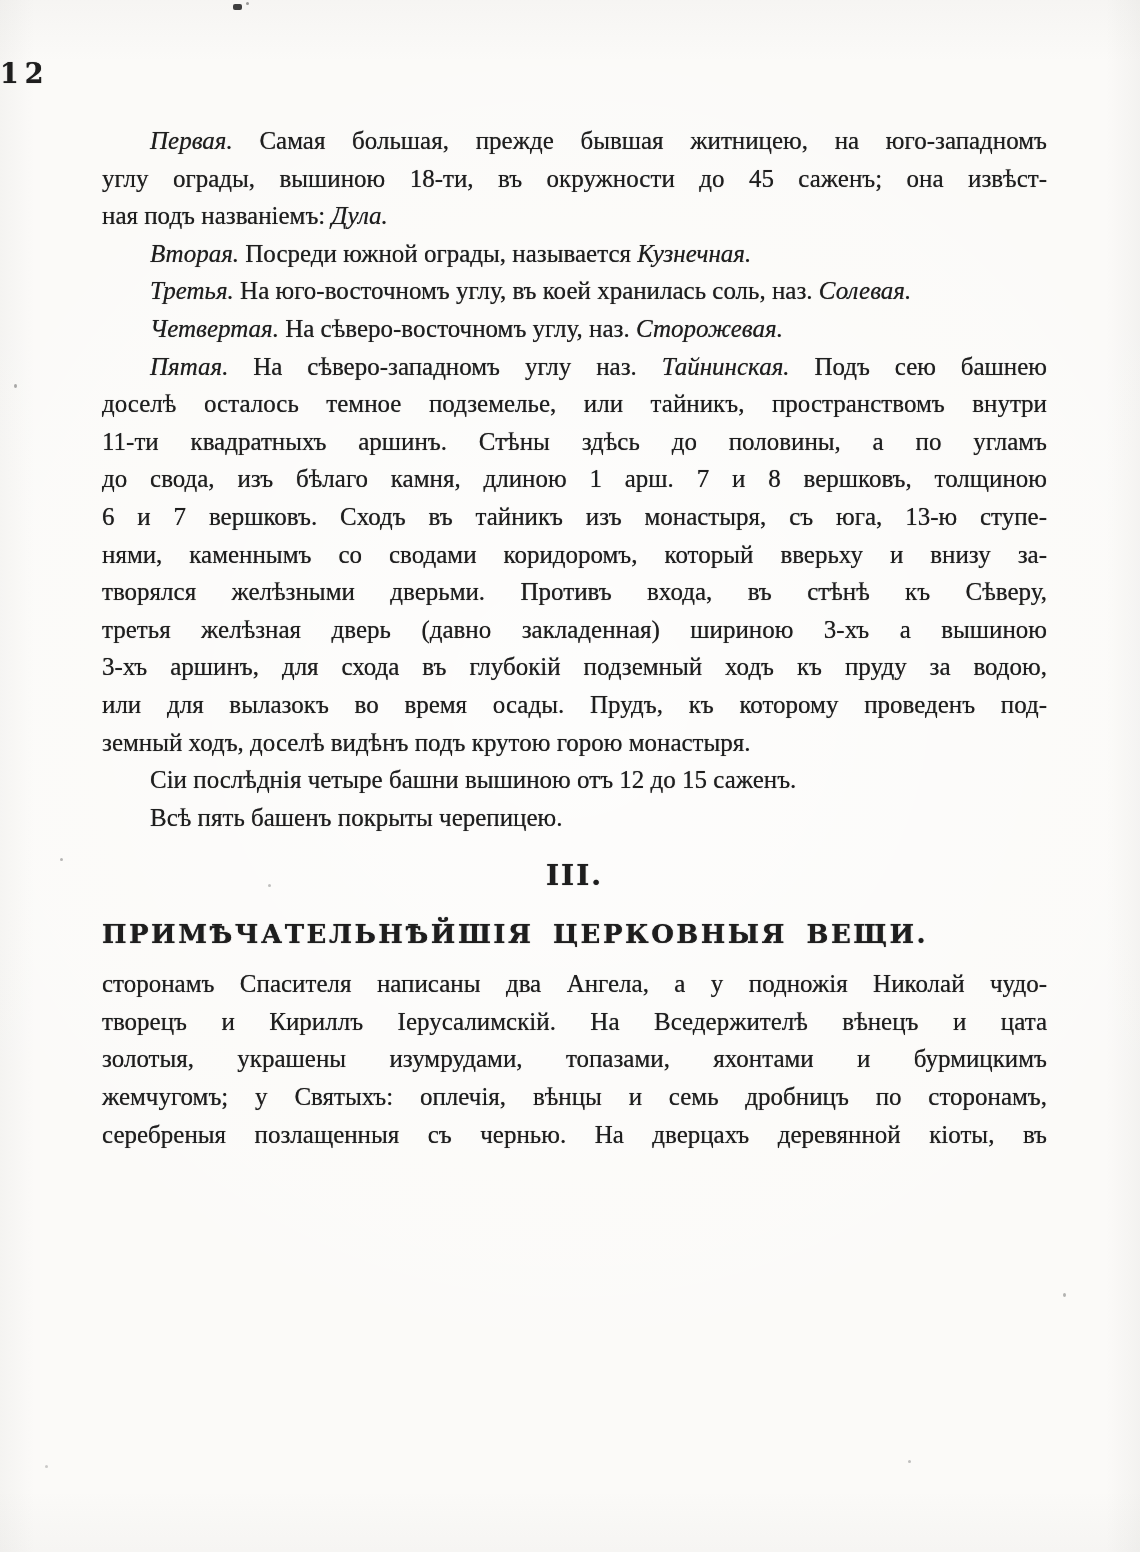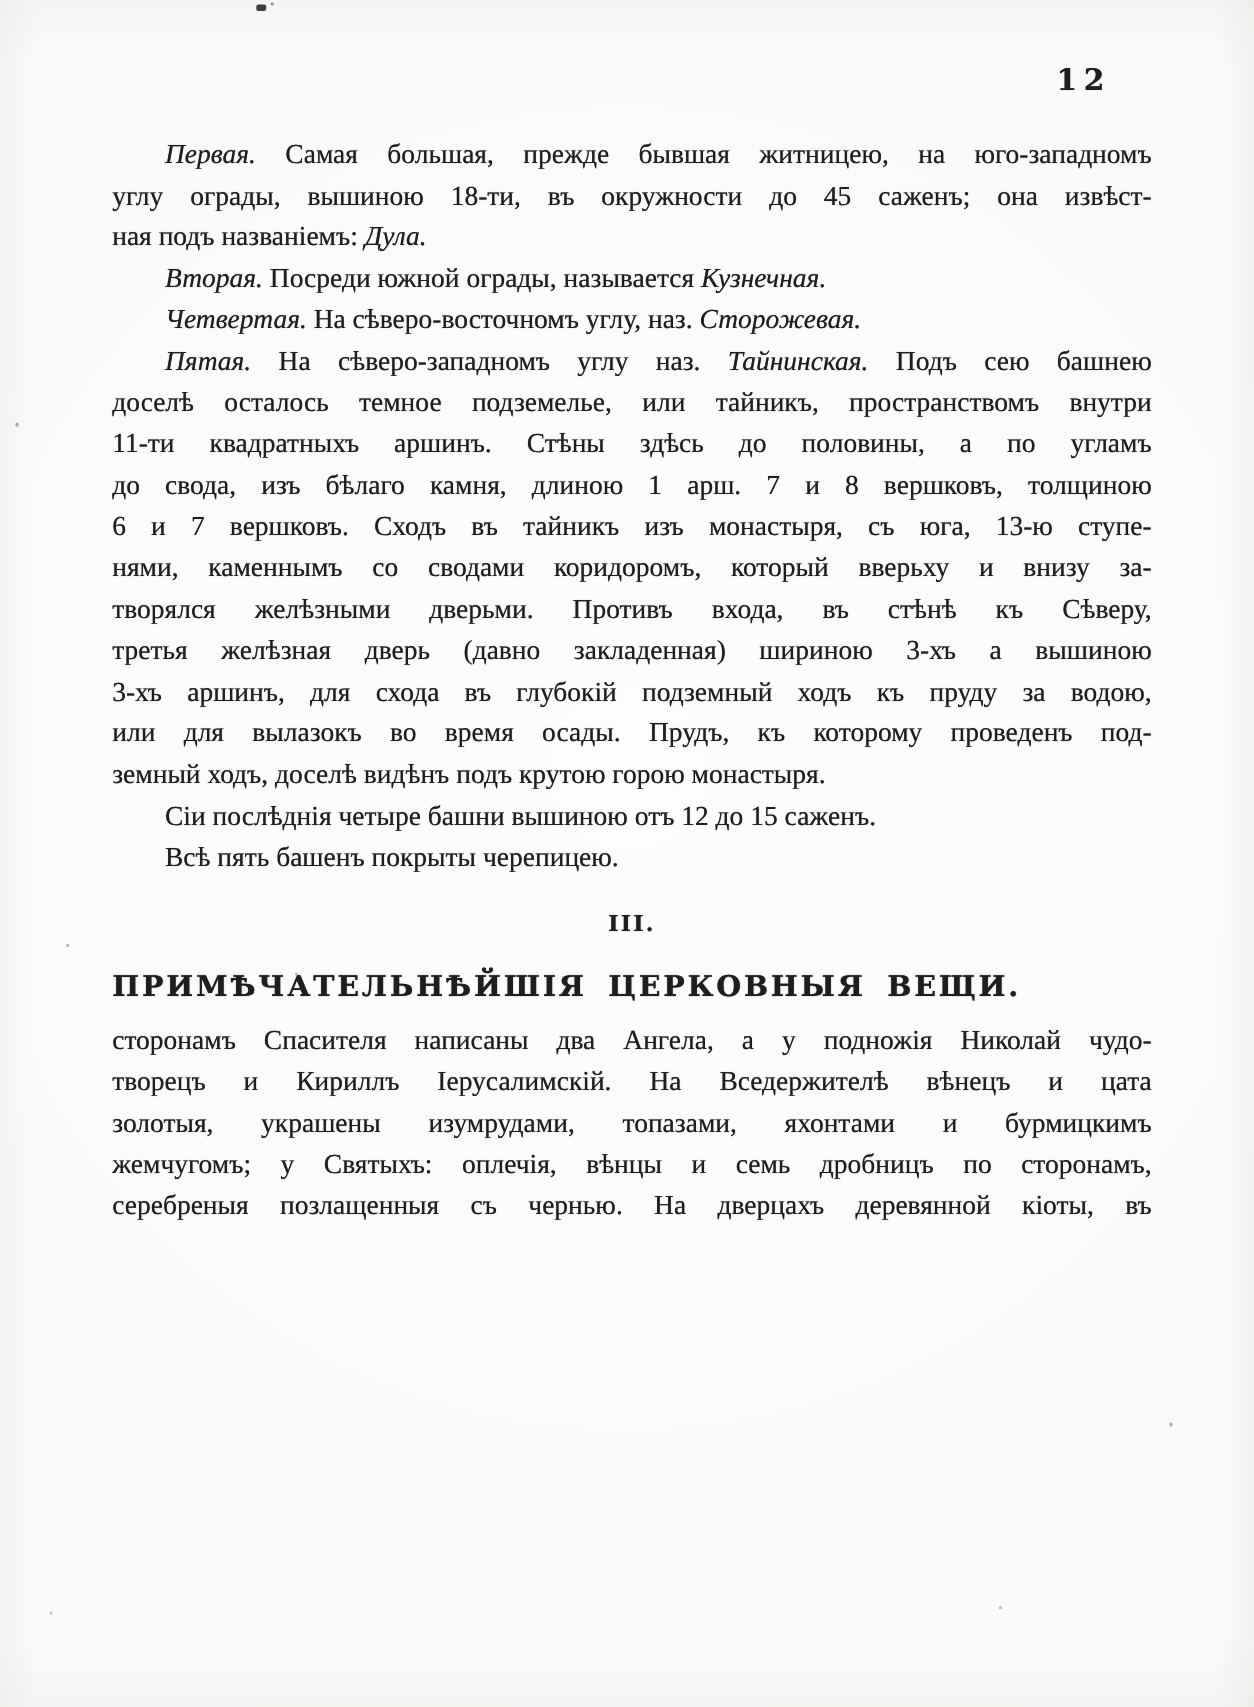--- a/index.html
+++ b/index.html
@@ -15,21 +15,21 @@
       radial-gradient(circle at 50% 45%, rgba(255,255,255,0.6) 0%, rgba(255,255,255,0) 70%),
       linear-gradient(90deg, rgba(120,120,115,0.05) 0%, rgba(255,255,255,0) 3%, rgba(255,255,255,0) 97%, rgba(120,120,115,0.06) 100%),
       linear-gradient(0deg, rgba(120,120,115,0.04) 0%, rgba(255,255,255,0) 4%, rgba(255,255,255,0) 96%, rgba(120,120,115,0.04) 100%);
     overflow:hidden;
     font-family:"DejaVu Serif", serif;
     color:var(--ink);
   }
   .page-number{
     position:absolute;
     top:58px;left:0;width:1010px;
-    text-align:right;
+    text-align:left;
     font-size:27px;
     font-weight:bold;
     letter-spacing:6px;
     color:var(--ink);
     text-shadow:0 0 0.7px rgba(25,25,25,0.8);
   }
   .text-block{
     position:absolute;
     left:102px;top:122px;
     width:945px;
@@ -44,21 +44,21 @@
     white-space:normal;
   }
   .line.lastline{text-align-last:left;}
   .line.firstline{text-indent:48px;}
   .it{font-style:italic;}
   .h-num{
     margin-top:20px;
     line-height:40px;
     text-align:center;
     font-weight:bold;
-    font-size:20px;
+    font-size:28px;
     letter-spacing:2px;
     text-shadow:0 0 0.8px rgba(25,25,25,0.85);
   }
   .h-title{
     margin-top:17px;
     margin-bottom:10px;
     line-height:42px;
     font-weight:bold;
     font-size:26px;
     letter-spacing:2.5px;
@@ -84,20 +84,23 @@
 <div class="page">
   <div class="page-number">12</div>
   <div class="text-block" id="textBlock">
       <div class="para">
         <div class="line firstline"><span class="it">Первая.</span><span> Самая большая, прежде бывшая житницею, на юго-западномъ</span></div>
         <div class="line"><span>углу ограды, вышиною 18-ти, въ окружности до 45 саженъ; она извѣст-</span></div>
         <div class="line lastline"><span>ная подъ названіемъ: </span><span class="it">Дула.</span></div>
       </div>
       <div class="para">
         <div class="line firstline lastline"><span class="it">Вторая.</span><span> Посреди южной ограды, называется </span><span class="it">Кузнечная.</span></div>
+      </div>
+      <div class="para">
+        <div class="line firstline lastline"><span class="it">Третья.</span><span> На юго-восточномъ углу, въ коей хранилась соль, наз. </span><span class="it">Солевая.</span></div>
       </div>
       <div class="para">
         <div class="line firstline lastline"><span class="it">Четвертая.</span><span> На сѣверо-восточномъ углу, наз. </span><span class="it">Сторожевая.</span></div>
       </div>
       <div class="para">
         <div class="line firstline"><span class="it">Пятая.</span><span> На сѣверо-западномъ углу наз. </span><span class="it">Тайнинская.</span><span> Подъ сею башнею</span></div>
         <div class="line"><span>доселѣ осталось темное подземелье, или тайникъ, пространствомъ внутри</span></div>
         <div class="line"><span>11-ти квадратныхъ аршинъ. Стѣны здѣсь до половины, а по угламъ</span></div>
         <div class="line"><span>до свода, изъ бѣлаго камня, длиною 1 арш. 7 и 8 вершковъ, толщиною</span></div>
         <div class="line"><span>6 и 7 вершковъ. Сходъ въ тайникъ изъ монастыря, съ юга, 13-ю ступе-</span></div>

